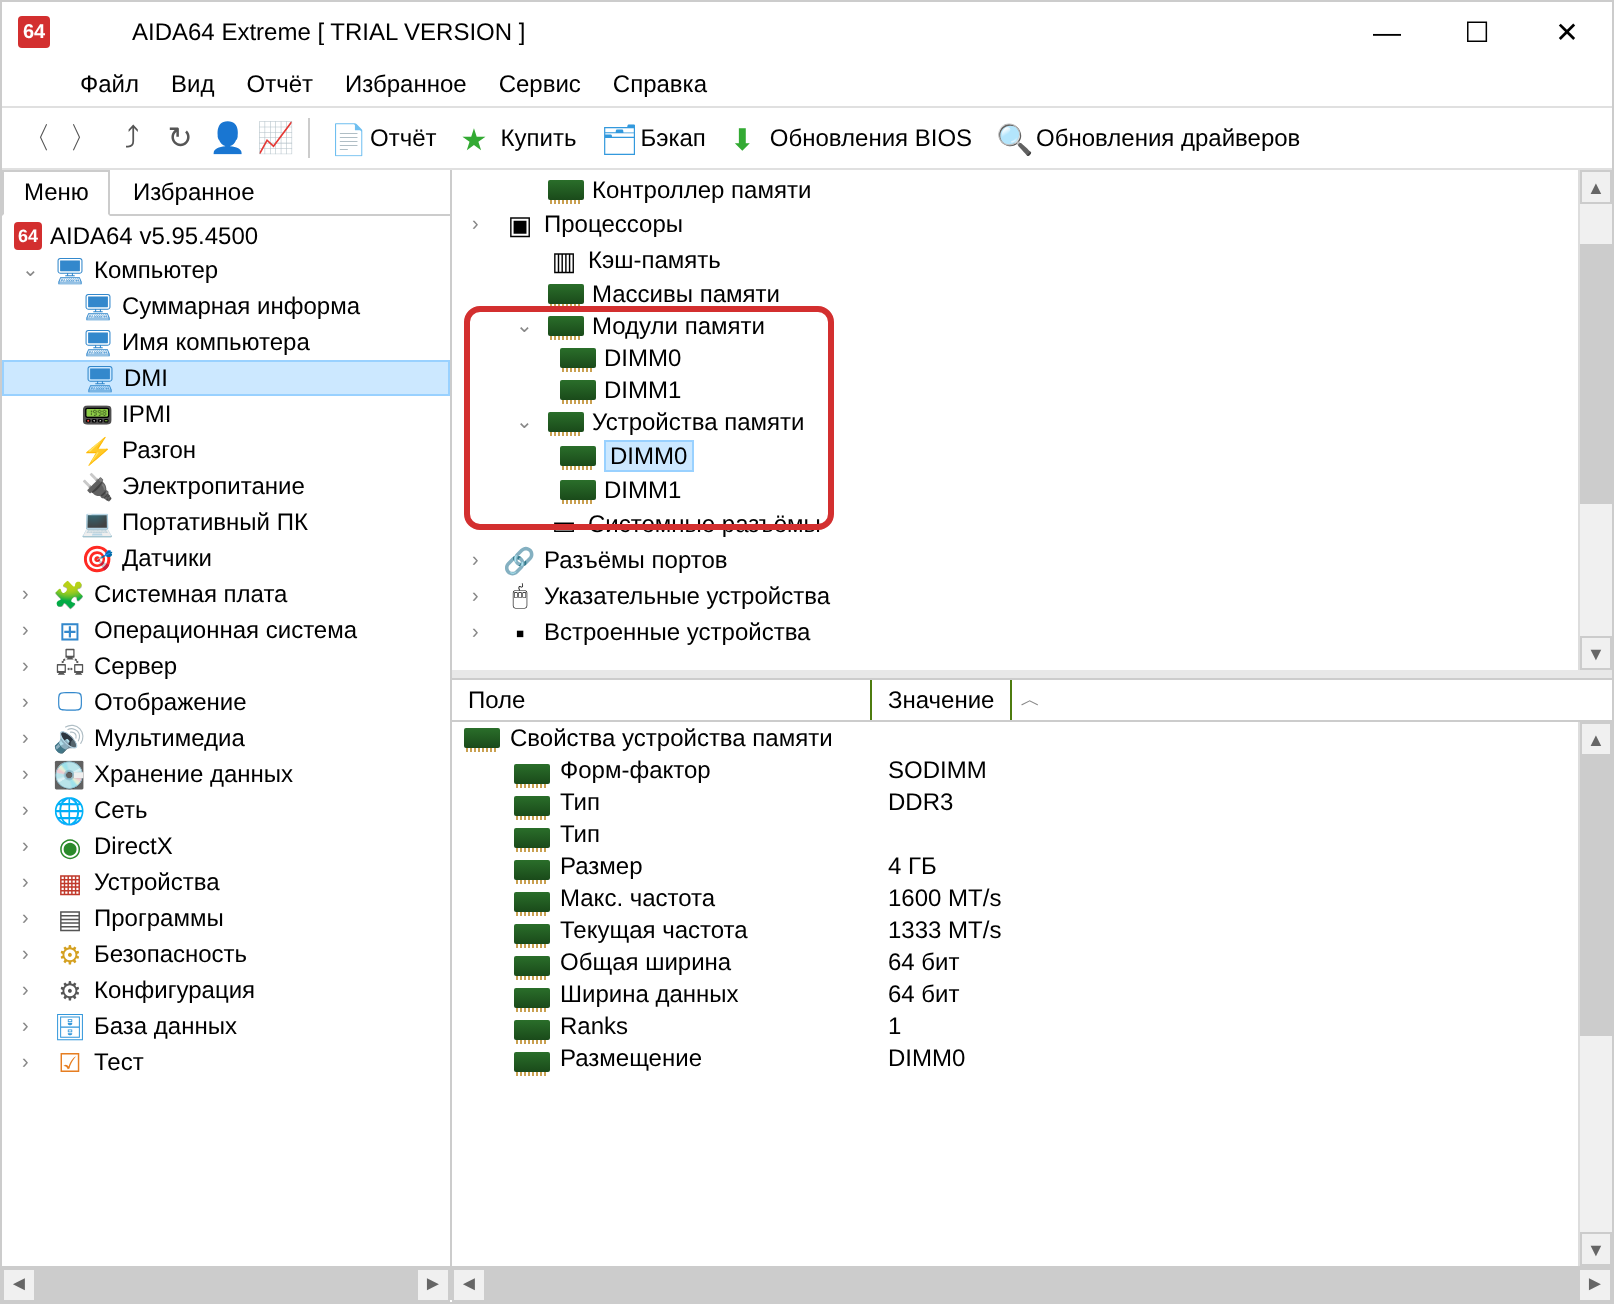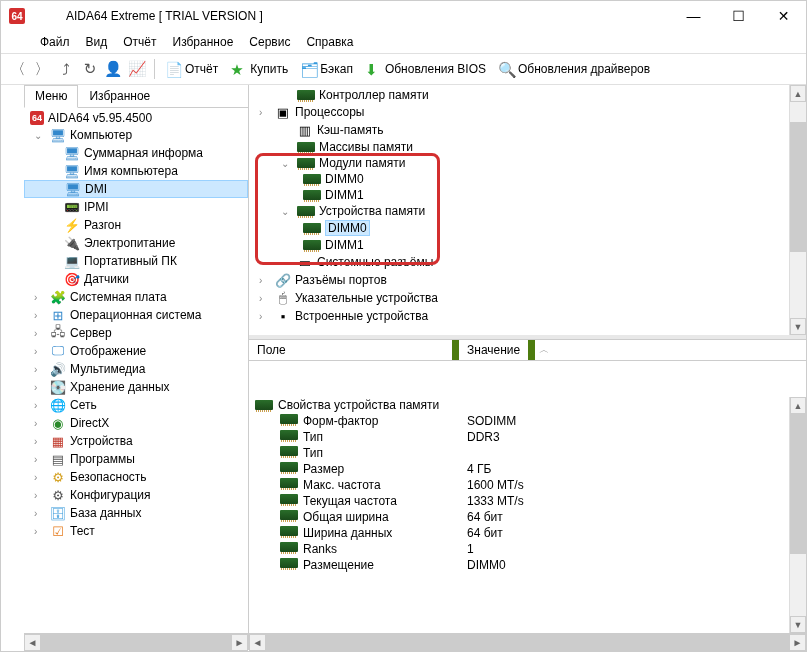--- a/index.html
+++ b/index.html
@@ -16,21 +16,21 @@
 .menubar span { padding: 2px 7px; cursor: pointer; }
 
 .toolbar { height: 32px; display: flex; align-items: center; padding: 2px 6px; border-top: 1px solid #e0e0e0; border-bottom: 1px solid #e0e0e0; gap: 2px; }
 .tb-icon { width: 22px; height: 22px; display: flex; align-items: center; justify-content: center; cursor: pointer; font-size: 15px; color: #555; }
 .tb-sep { width: 1px; height: 20px; background: #ccc; margin: 0 3px; }
 .tb-label { display: flex; align-items: center; gap: 4px; padding: 2px 5px; cursor: pointer; }
 .tb-label svg, .tb-label .glyph { width: 16px; height: 16px; }
 .glyph { font-size: 15px; }
 
 .main { display: flex; height: 565px; }
-.left { width: 225px; border-right: 1px solid #ccc; display: flex; flex-direction: column; margin-left: 23px; }
+.left { width: 225px; border-right: 1px solid #ccc; display: flex; flex-direction: column; }
 .tabs { display: flex; border-bottom: 1px solid #ccc; }
 .tab { padding: 3px 10px; border: 1px solid transparent; cursor: pointer; }
 .tab.active { background: #fff; border: 1px solid #ccc; border-bottom-color: #fff; margin-bottom: -1px; }
 
 .tree { flex: 1; overflow-y: auto; overflow-x: hidden; padding: 2px 0; }
 .tree-root { display: flex; align-items: center; gap: 4px; padding: 1px 6px; }
 .tree-item { display: flex; align-items: center; gap: 4px; padding: 1px 2px; white-space: nowrap; cursor: pointer; }
 .tree-item.level1 { padding-left: 10px; }
 .tree-item.level2 { padding-left: 40px; }
 .tree-item.selected { background: #cce8ff; border: 1px solid #99d1ff; padding-top:0; padding-bottom:0;}
@@ -50,28 +50,28 @@
 .rt-item.lvl1 { padding-left: 32px; }
 .rt-item.lvl2 { padding-left: 54px; }
 .rt-item.sel .lbl { background: #cce8ff; border: 1px solid #99d1ff; padding: 0 2px; }
 .mem-ico { width: 18px; height: 10px; background: linear-gradient(#2a6e2a,#1a4a1a); border-radius: 1px; position: relative; }
 .mem-ico::after { content:''; position:absolute; bottom:-2px; left:1px; right:1px; height:2px; background:repeating-linear-gradient(90deg,#c9a050 0 1px,transparent 1px 2px);}
 
 .highlight-box { position: absolute; border: 3px solid #d32f2f; border-radius: 8px; pointer-events: none; }
 
 .splitter { height: 4px; background: #e8e8e8; cursor: row-resize; }
 .headers { display: flex; border-top: 1px solid #ccc; border-bottom: 1px solid #ccc; background: #fff; }
-.hdr { padding: 3px 8px; border-right: 7px solid #4d7c0f; }
+.hdr { padding: 3px 8px; border-right: 1px solid #4d7c0f; }
 .hdr:first-child { width: 210px; }
 .hdr:last-child { flex:1; }
 .hdr-chev { width: 18px; display:flex; align-items:center; justify-content:center; color:#888; font-size:10px;}
 
-.details { flex: 1; overflow-y: auto; margin-top: 36px; }
+.details { flex: 1; overflow-y: auto; }
 .det-row { display: flex; padding: 1px 0; }
-.det-field { width: 210px; display: flex; align-items: flex-start; gap: 5px; padding-left: 8px; }
+.det-field { width: 210px; display: flex; align-items: flex-end; gap: 5px; padding-left: 8px; }
 .det-val { flex: 1; padding-left: 8px; }
 .det-group { display: flex; align-items: center; gap: 5px; padding: 1px 6px; font-weight: normal; }
 
 .vscroll { position:absolute; right:0; top:0; bottom:0; width:17px; background:#f0f0f0; border-left:1px solid #ddd; display:flex; flex-direction:column;}
 .vscroll .sbtn { height:17px; font-size:9px; color:#666; display:flex; align-items:center; justify-content:center; border:1px solid #ccc;}
 .vscroll .strack { flex:1; }
 .vscroll .sthumb { background:#ccc; width:100%; height:60px;}
 </style>
 </head>
 <body>

